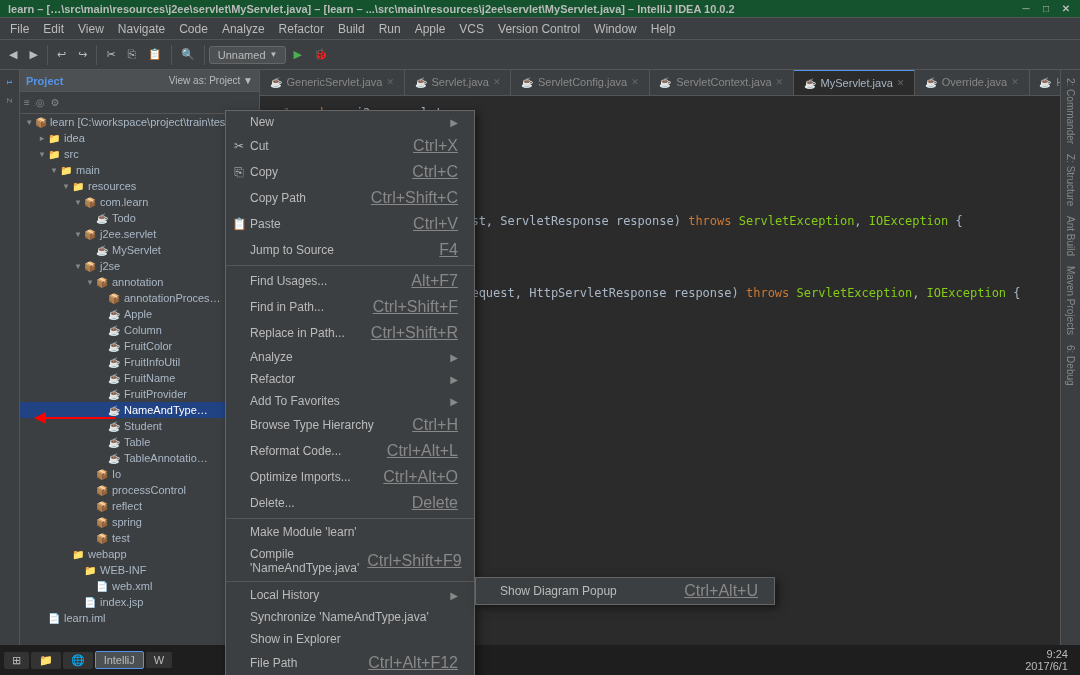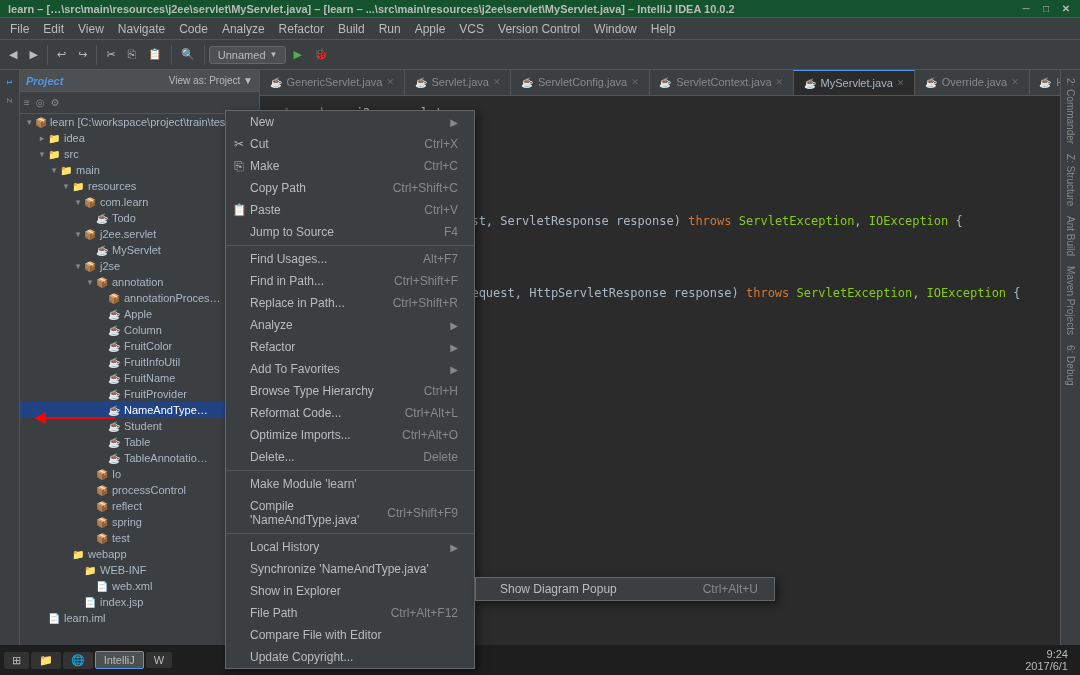--- a/index.html
+++ b/index.html
@@ -58,21 +58,21 @@
     .normal { color: #a9b7c6; }
 
     
     .right-sidebar { width: 20px; background: #3c3f41; border-left: 1px solid #555; display: flex; flex-direction: column; align-items: center; padding: 4px 0; gap: 2px; }
     .right-side-icon { writing-mode: vertical-rl; font-size: 10px; color: #888; cursor: pointer; padding: 4px 2px; }
 
     
     .context-menu { position: fixed; left: 225px; top: 110px; width: 250px; background: #3c3f41; border: 1px solid #666; box-shadow: 3px 3px 8px rgba(0,0,0,0.5); z-index: 100; font-size: 12px; }
     .ctx-item { padding: 4px 16px 4px 24px; display: flex; align-items: center; justify-content: space-between; cursor: pointer; color: #bbb; position: relative; }
     .ctx-item.separator { height: 1px; background: #555; padding: 0; margin: 2px 0; }
-    .ctx-shortcut { color: #888; font-size: 12px; margin-left: 8px; white-space: nowrap; }
+    .ctx-shortcut { color: #888; font-size: 16px; margin-left: 8px; white-space: nowrap; text-decoration: underline; }
     .ctx-arrow { color: #888; font-size: 10px; }
     .ctx-icon { position: absolute; left: 6px; width: 14px; text-align: center; }
     .ctx-sub-menu { position: fixed; left: 475px; top: 577px; width: 300px; background: #3c3f41; border: 1px solid #666; box-shadow: 3px 3px 8px rgba(0,0,0,0.5); z-index: 101; }
 
     .taskbar { height: 30px; background: #1e1e1e; display: flex; align-items: center; padding: 0 4px; gap: 2px; position: absolute; bottom: 0; width: 100%; }
     .taskbar-item { padding: 2px 8px; color: #bbb; font-size: 11px; cursor: pointer; background: #333; border-radius: 2px; display: flex; align-items: center; gap: 4px; }
     .clock { color: #bbb; font-size: 11px; margin-left: auto; padding-right: 8px; text-align: right; }
 
     .bottom-bar { background: #3c3f41; height: 22px; display: flex; align-items: center; padding: 0 8px; font-size: 11px; color: #888; border-top: 1px solid #555; }
     .todo-tab { background: #4c5052; padding: 2px 8px; color: #bbb; cursor: pointer; font-size: 11px; border-radius: 2px 2px 0 0; border: 1px solid #666; border-bottom: none; }
@@ -129,21 +129,21 @@
 
 <div class="main-layout">
 
   <div class="left-icons">
     <div class="side-icon" style="font-size:8px; writing-mode:vertical-rl; color:#5394ec; font-weight:bold;">1</div>
     <div class="side-icon" style="font-size:8px; writing-mode:vertical-rl;">Z</div>
   </div>
 
   <div class="project-panel" style="position: relative;">
     <div class="panel-header">
-      <span style="color:#5394ec; font-weight:bold;font-style:italic;">Project</span>
+      <span style="color:#5394ec; font-weight:bold;">Project</span>
       <span style="font-size:10px;">View as: Project ▼</span>
     </div>
     <div class="panel-toolbar">
       <div style="font-size:10px; color:#888; cursor:pointer;">≡</div>
       <div style="font-size:10px; color:#888; cursor:pointer; margin-left:4px;">◎</div>
       <div style="font-size:10px; color:#888; cursor:pointer; margin-left:4px;">⚙</div>
     </div>
     <div class="tree-container" id="tree-container">
     <div class="tree-item">
           <span class="tree-indent" style="width: 4px; display: inline-block;"></span>
@@ -472,21 +472,21 @@
     </div>
     <div class="ctx-item">
       <span class="ctx-icon">✂</span>
       <span>Cut</span>
       <span style="margin-left: auto; display: flex; align-items: center; gap: 4px;">
         <span class="ctx-shortcut">Ctrl+X</span>
       </span>
     </div>
     <div class="ctx-item">
       <span class="ctx-icon">⎘</span>
-      <span>Make</span>
+      <span>Copy</span>
       <span style="margin-left: auto; display: flex; align-items: center; gap: 4px;">
         <span class="ctx-shortcut">Ctrl+C</span>
       </span>
     </div>
     <div class="ctx-item">
       <span>Copy Path</span>
       <span style="margin-left: auto; display: flex; align-items: center; gap: 4px;">
         <span class="ctx-shortcut">Ctrl+Shift+C</span>
       </span>
     </div>

